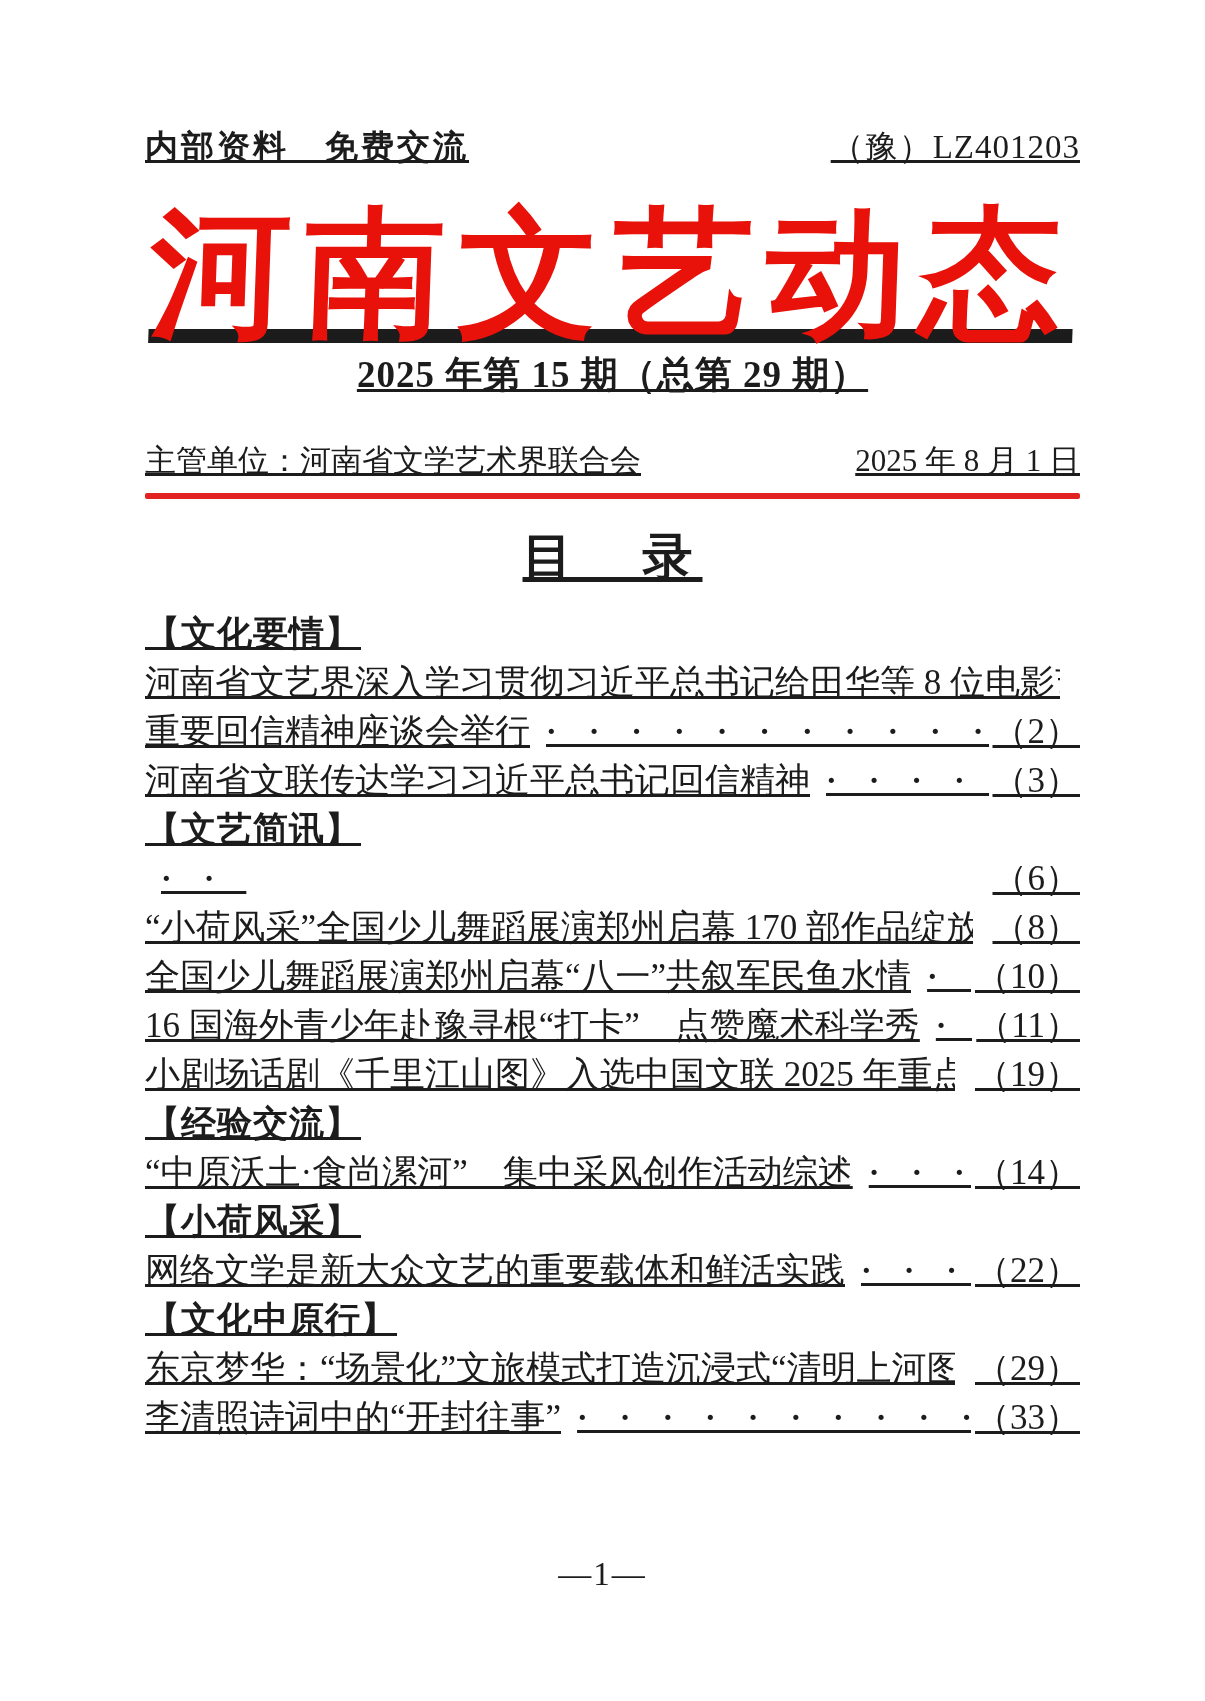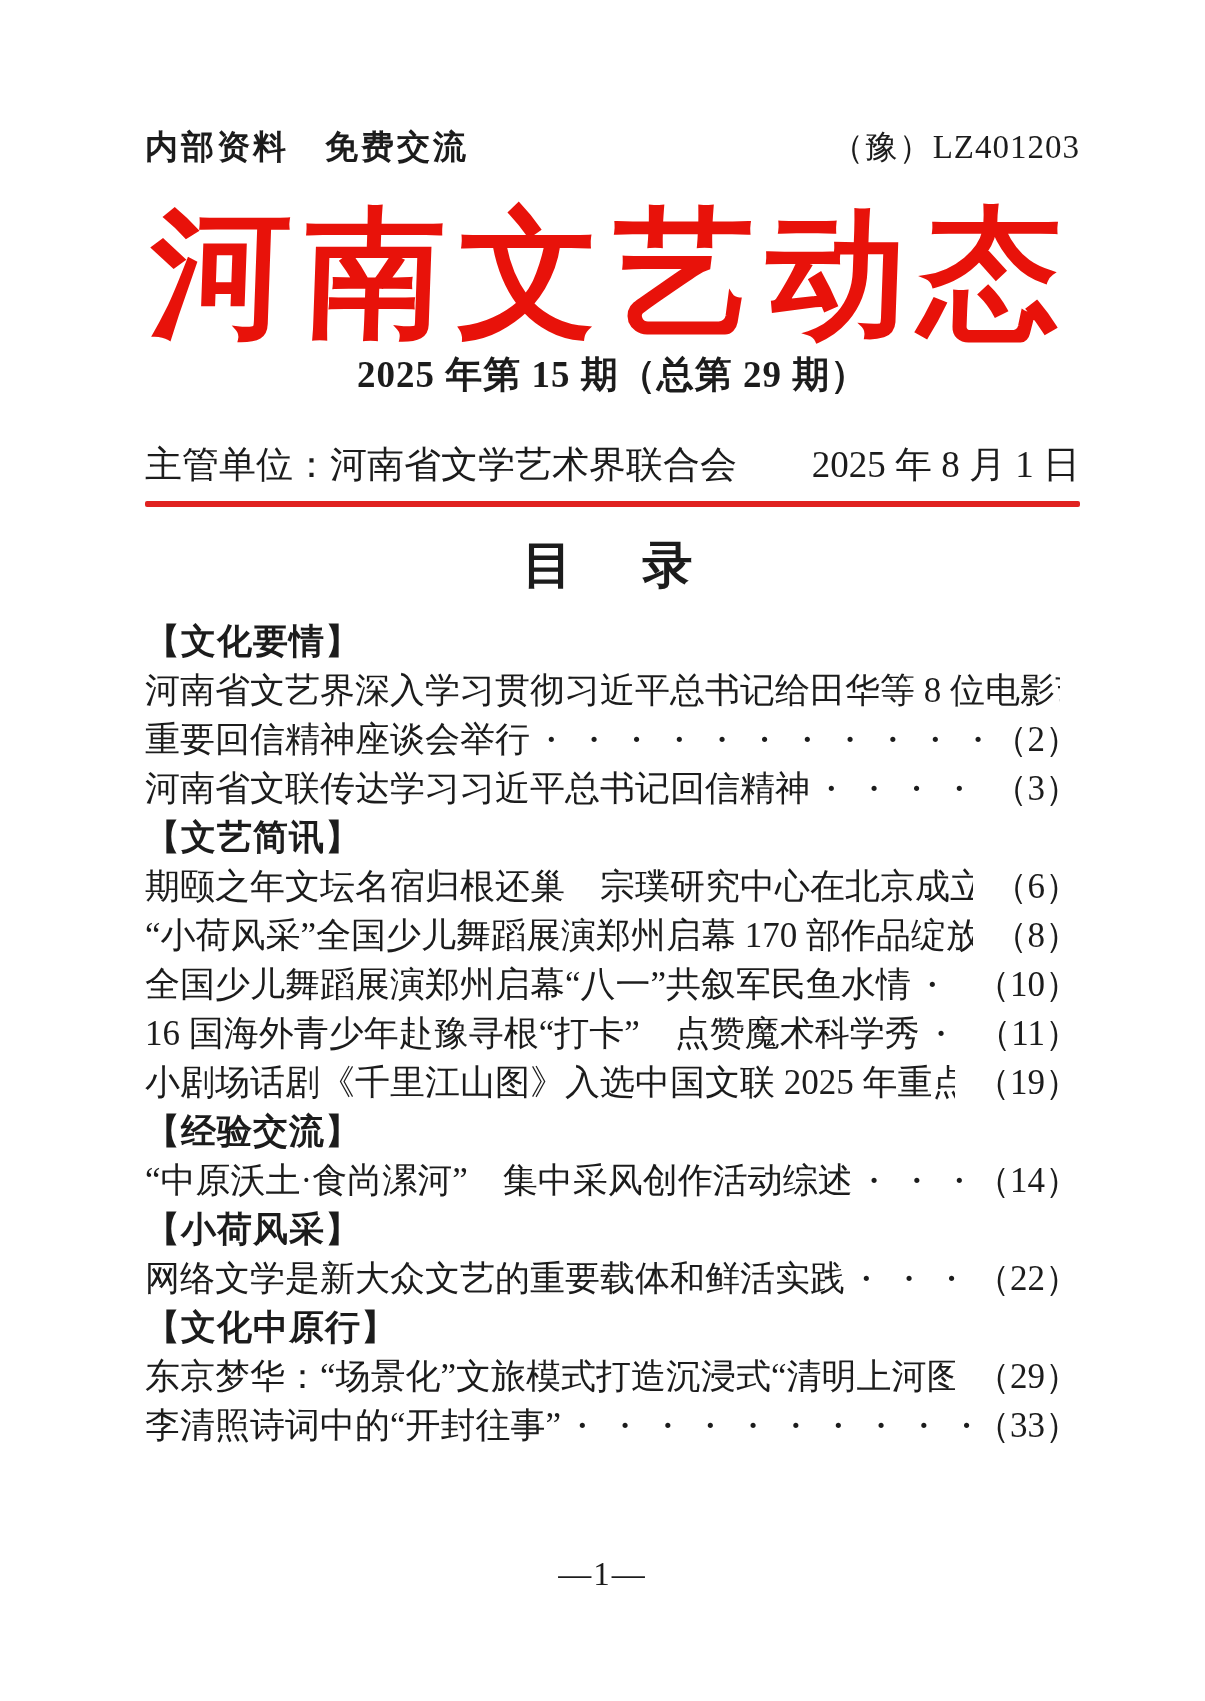--- a/index.html
+++ b/index.html
@@ -8,20 +8,21 @@
     font-family:"Liberation Serif","DejaVu Serif",serif;
     color:#1c1c1c;
     -webkit-font-smoothing:antialiased;
   }
   .page{
     box-sizing:border-box;
     width:1205px;height:1701px;
     padding:128px 125px 12px 145px;
     position:relative;
     overflow:hidden;
+    text-decoration:underline;
   }
   .top-row{
     display:flex;justify-content:space-between;align-items:baseline;
     font-size:33px;line-height:1.2;
   }
   .top-row .restricted{font-weight:700;letter-spacing:3px;}
   .top-row .license{letter-spacing:1px;}
   .masthead-title{
     margin-top:28px;
     text-align:center;
@@ -34,21 +35,21 @@
   }
   .issue-line{
     text-align:center;
     font-size:37px;line-height:1.25;
     font-weight:700;
     letter-spacing:1px;
   }
   .org-row{
     margin-top:42px;
     display:flex;justify-content:space-between;align-items:baseline;
-    font-size:37px;line-height:1.3;
+    font-size:31px;line-height:1.3;
   }
   .red-rule{
     margin-top:12px;
     height:6px;
     border-radius:2px;
   }
   .toc-heading{
     margin:28px 0 0 0;
     text-align:center;
     font-size:50px;line-height:1.2;
@@ -141,21 +142,20 @@
     <span class="text">河南省文联传达学习习近平总书记回信精神</span>
     <span class="dots">·······</span>
     <span class="page-num">（3）</span>
   </div>
 
   <div class="row section">
     <span class="text">【文艺简讯】</span>
   </div>
 
   <div class="row entry">
-    <span class="text">期颐之年文坛名宿归根还巢　宗璞研究中心在北京成立</span>
     <span class="dots">··</span>
     <span class="page-num">（6）</span>
   </div>
 
   <div class="row entry">
     <span class="text">“小荷风采”全国少儿舞蹈展演郑州启幕 170 部作品绽放童真之美</span>
     <span class="dots"></span>
     <span class="page-num">（8）</span>
   </div>
 

